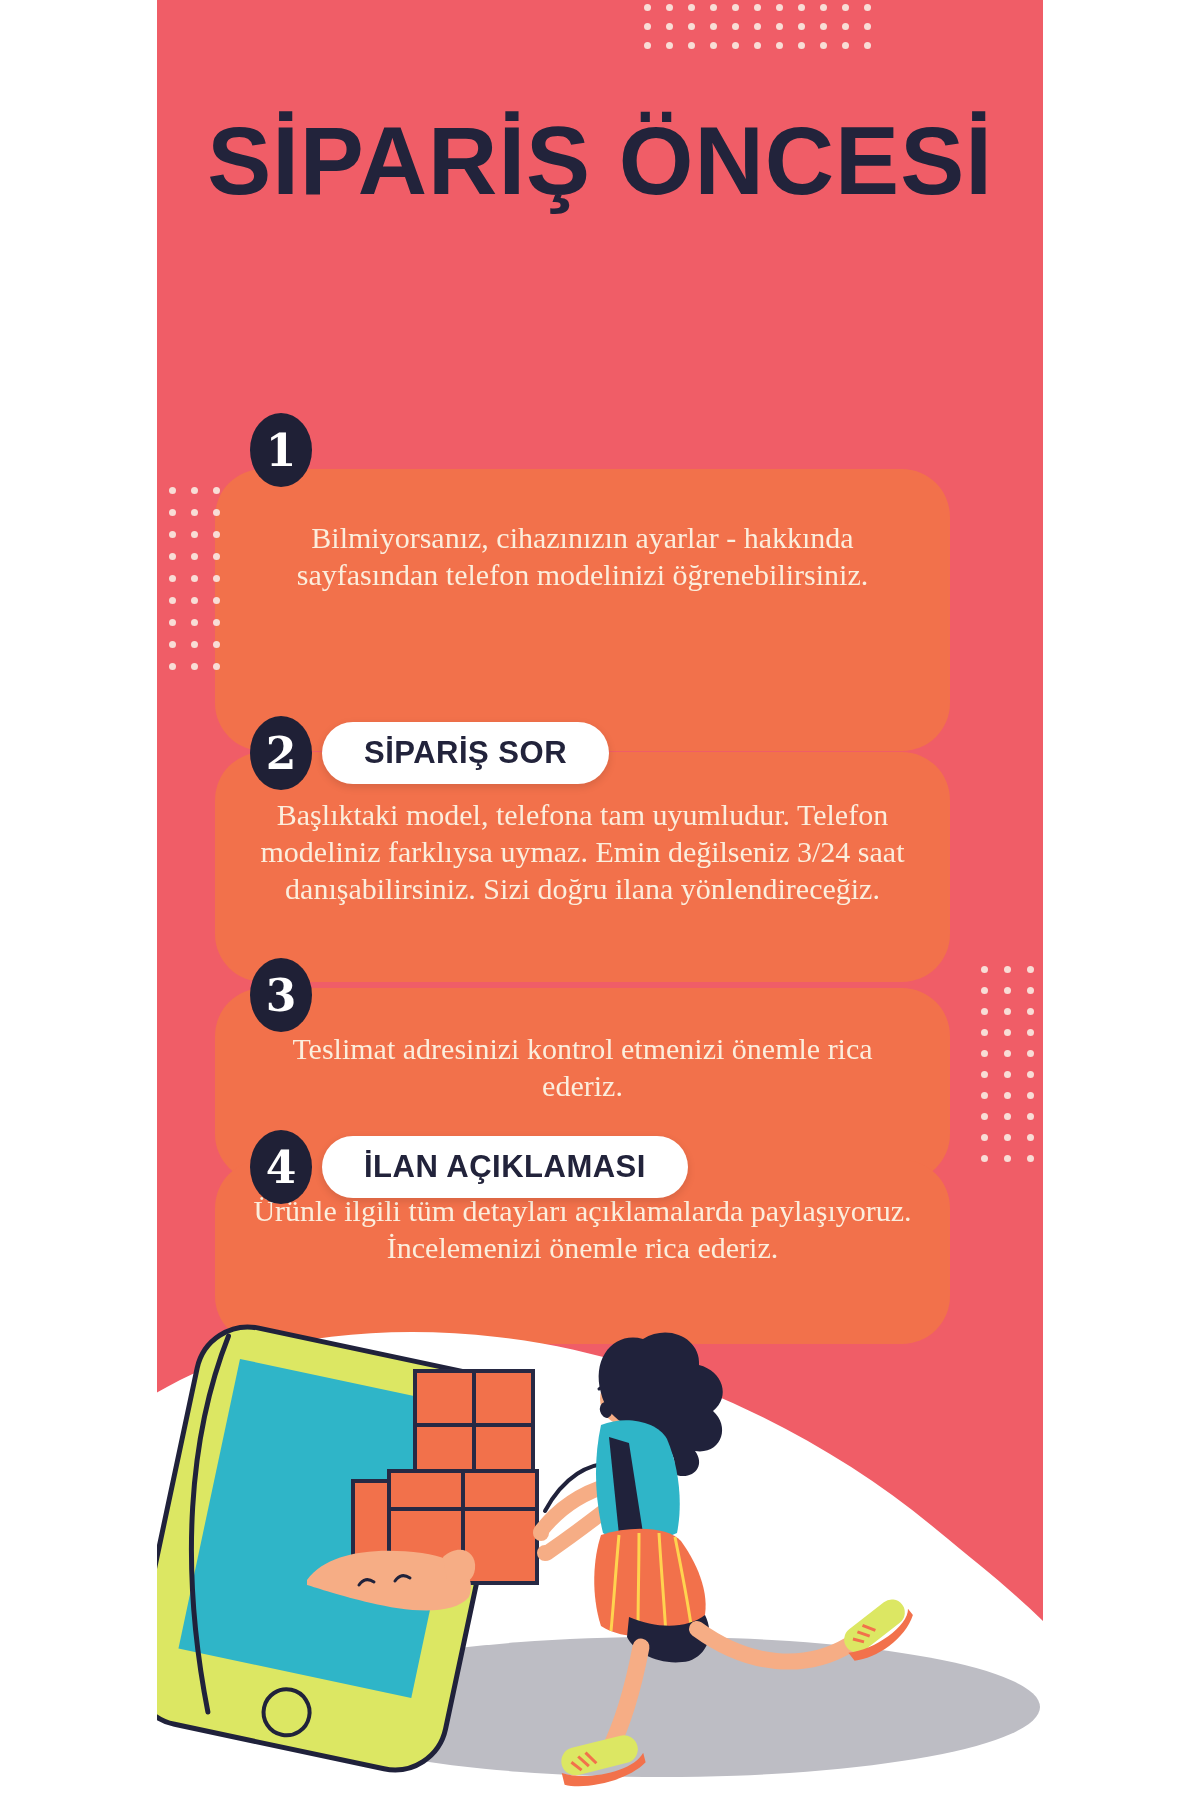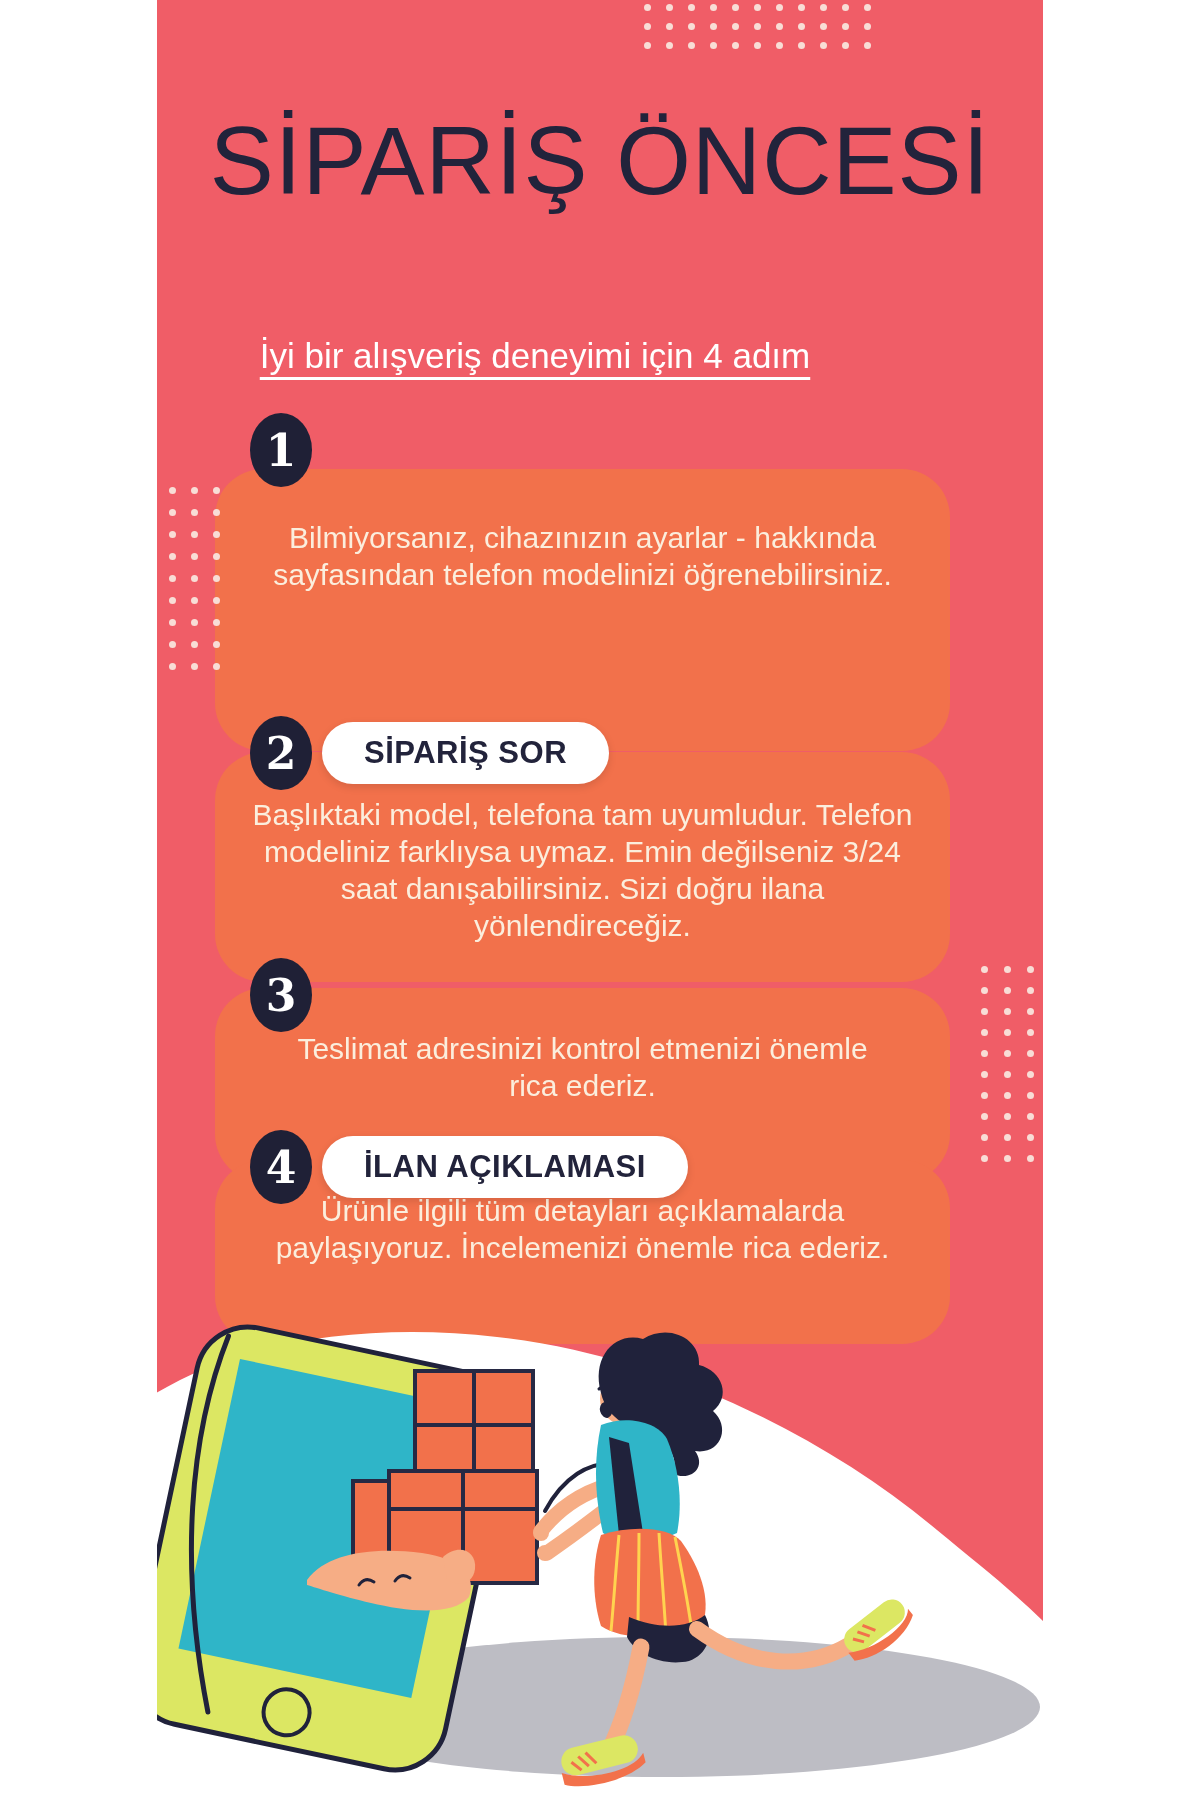--- a/index.html
+++ b/index.html
@@ -6,21 +6,21 @@
   .page{position:relative;width:1200px;height:1800px;background:#ffffff;overflow:hidden;
         font-family:"Liberation Sans",sans-serif;}
   .panel{position:absolute;left:157px;top:0;width:886px;height:1800px;background:#f05d67;overflow:hidden;}
 
   
   .dots{position:absolute;z-index:3;}
   .dots i{position:absolute;width:7px;height:7px;border-radius:50%;background:#f8ddd6;}
 
   
   .title{position:absolute;top:42px;left:0;width:100%;text-align:center;
-         font-size:96px;font-weight:normal;letter-spacing:1px;color:#22233b;z-index:2;}
+         font-size:96px;font-weight:bold;letter-spacing:1px;color:#22233b;z-index:2;}
   .subtitle{position:absolute;top:156px;left:0;width:100%;text-align:center;
             font-size:52px;color:#22233b;z-index:2;}
   .badge{position:absolute;top:262px;left:188px;width:390px;height:56px;line-height:58px;
          background:#ffffff;border-radius:30px;text-align:center;
          font-size:30px;font-weight:bold;letter-spacing:.5px;color:#22233b;z-index:2;
          box-shadow:0 3px 8px rgba(0,0,0,.10);}
   .tagline{position:absolute;top:336px;left:0;width:756px;text-align:center;
            font-size:35px;color:#ffffff;z-index:2;
            text-decoration:underline;text-decoration-thickness:3px;text-underline-offset:9px;}
 
@@ -30,21 +30,21 @@
   .step-head{position:relative;display:flex;align-items:center;gap:10px;z-index:2;}
   .step-num{flex:0 0 auto;width:62px;height:74px;margin-left:35px;background:#1f2036;
             border-radius:50%;color:#ffffff;text-align:center;line-height:76px;
             font-family:"DejaVu Serif",serif;font-weight:bold;font-size:44px;}
   .step-pill{background:#ffffff;border-radius:44px;color:#22233b;font-weight:bold;
              text-align:center;letter-spacing:.5px;box-shadow:0 3px 9px rgba(0,0,0,.12);
              white-space:pre-line;}
   .s1 .step-pill{font-size:29px;line-height:35px;padding:11px 0;width:410px;}
   .s2 .step-pill,.s3 .step-pill,.s4 .step-pill{font-size:31px;line-height:62px;height:62px;padding:0 42px;}
   .step-box{position:absolute;left:0;right:0;background:#f2714b;border-radius:48px;z-index:-1;
-            text-align:center;color:#fbeedd;font-size:30px;line-height:37px;}
+            text-align:center;color:#fbeedd;font-size:30px;line-height:37px;font-family:Liberation Serif, serif;}
   .step-box span{display:block;margin:0 auto;}
   .s1 .step-box{top:56px;height:232px;padding-top:50px;}
   .s2 .step-box{top:36px;height:186px;padding-top:44px;}
   .s3 .step-box{top:30px;height:152px;padding-top:42px;}
   .s4 .step-box{top:30px;height:152px;padding-top:32px;}
   .s1 .step-box span{max-width:670px;}
   .s2 .step-box span{max-width:700px;}
   .s3 .step-box span{max-width:620px;}
   .s4 .step-box span{max-width:690px;}
 
@@ -148,21 +148,20 @@
         <i style="left: 46px; top: 147px; background: rgb(248, 221, 214);"></i>
         <i style="left: 0px; top: 168px; background: rgb(248, 221, 214);"></i>
         <i style="left: 23px; top: 168px; background: rgb(248, 221, 214);"></i>
         <i style="left: 46px; top: 168px; background: rgb(248, 221, 214);"></i>
         <i style="left: 0px; top: 189px; background: rgb(248, 221, 214);"></i>
         <i style="left: 23px; top: 189px; background: rgb(248, 221, 214);"></i>
         <i style="left: 46px; top: 189px; background: rgb(248, 221, 214);"></i>
       </div>
 
     <h1 class="title">SİPARİŞ ÖNCESİ</h1>
-    <div class="tagline">İyi bir alışveriş deneyimi için 4 adım</div>
 
     <section class="step s1">
       <div class="step-head">
         <div class="step-num">1</div>
       </div>
       <div class="step-box">
         <span>Bilmiyorsanız, cihazınızın ayarlar - hakkında sayfasından telefon modelinizi öğrenebilirsiniz.</span>
       </div>
     </section>
 

